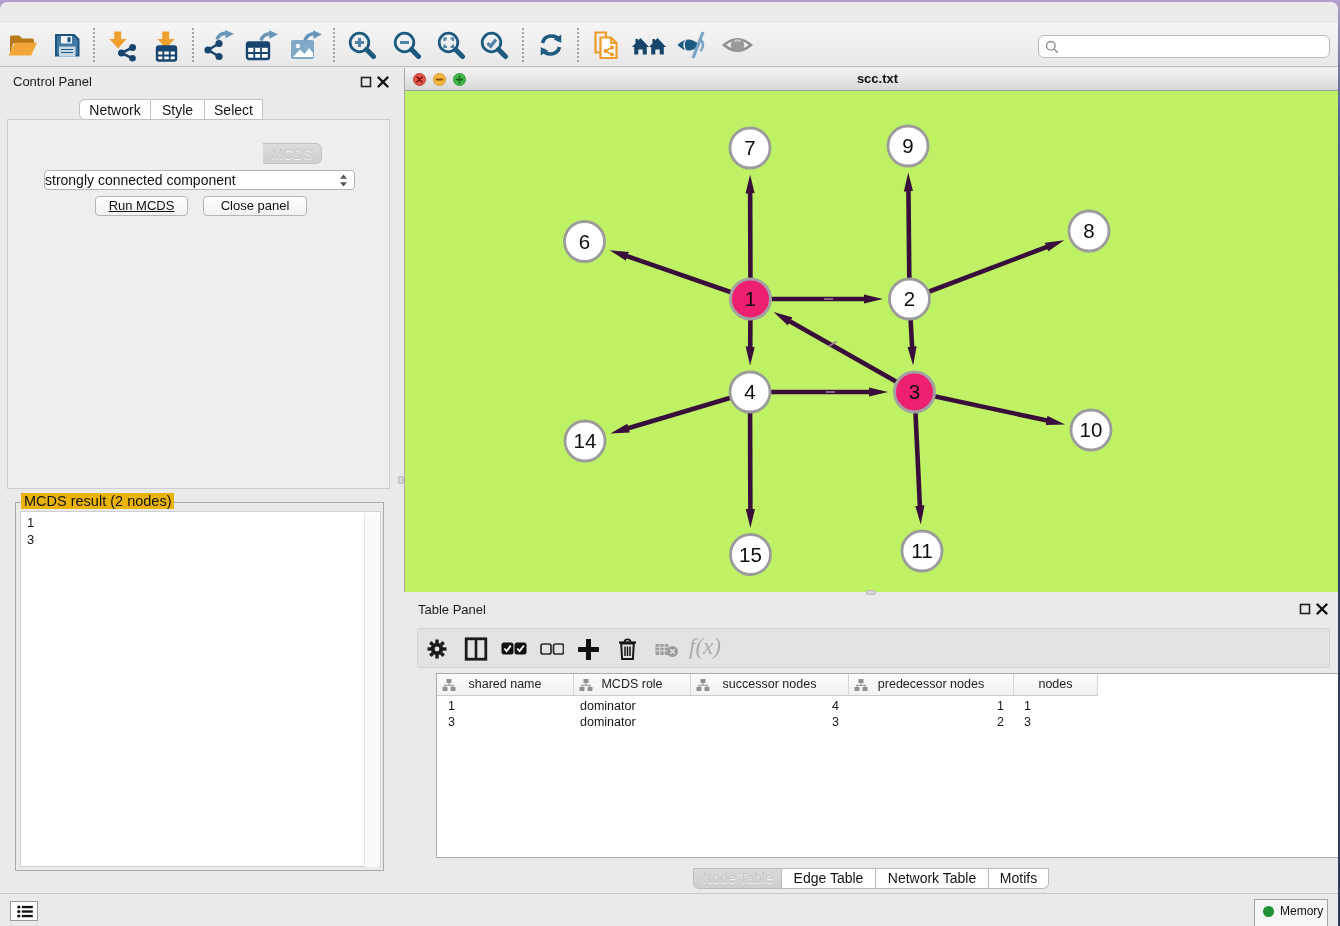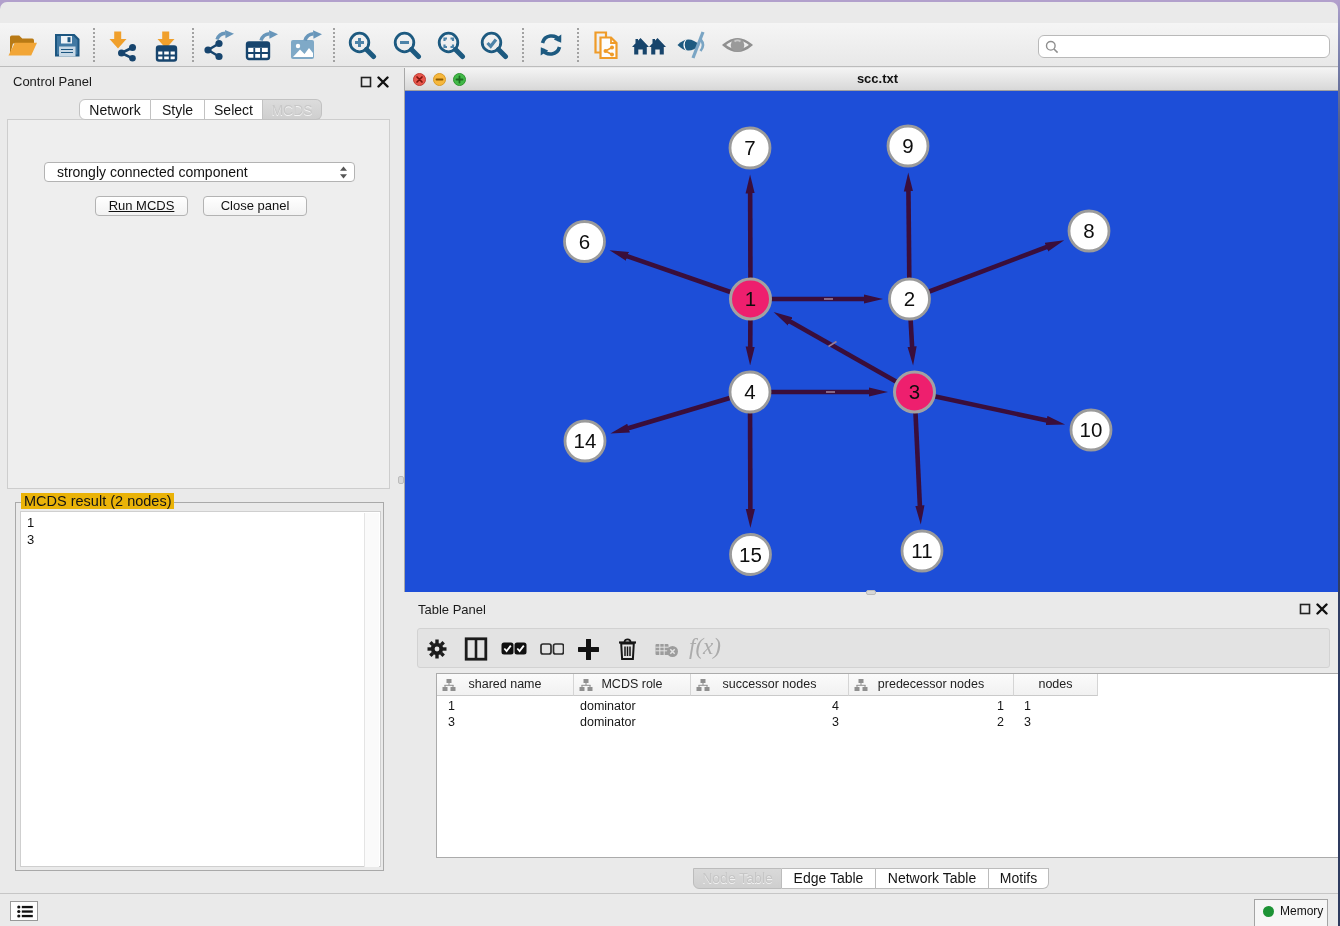--- a/index.html
+++ b/index.html
@@ -13,31 +13,31 @@
   #wtitle{position:absolute;left:0;top:0;width:1338px;text-align:center;font-size:13px;color:#a7a7a7;line-height:21px;}
   
   #toolbar{position:absolute;left:0;top:21px;width:1338px;height:44px;background:linear-gradient(#f5f5f5,#e8e8e8);border-bottom:1px solid #bcbcbc;box-sizing:border-box;}
   .tsep{position:absolute;top:5px;height:34px;width:0;border-left:2px dotted #a2a2a2;}
   .ticon{position:absolute;top:7px;}
   #search{position:absolute;left:1038px;top:12px;width:292px;height:23px;background:#fff;border:1px solid #b9b9b9;border-radius:6px;box-sizing:border-box;}
   
   #cp-title{position:absolute;left:13px;top:72px;font-size:13px;color:#1b1b1b;}
   #cp-box{position:absolute;left:7px;top:117px;width:383px;height:370px;border:1px solid #cdcdcd;background:#eeeeee;box-sizing:border-box;}
   .tab{position:absolute;top:97px;height:21px;box-sizing:border-box;border:1px solid #c2c2c2;background:#fff;font-size:14px;color:#141414;text-align:center;line-height:20px;}
-  .tabsel{background:linear-gradient(#dcdcdc,#cfcfcf);color:#c8c8c8;text-shadow:0 1px 0 #f4f4f4;}
+  .tabsel{background:linear-gradient(#dcdcdc,#cfcfcf);color:#c8c8c8;text-shadow:0 1px 0 #f4f4f4;margin-top:44px;}
   #opt-label{position:absolute;left:7px;top:137px;width:383px;text-align:center;font-size:14.5px;color:#111;}
-  #dropdown{position:absolute;left:44px;top:160px;width:311px;height:20px;background:#fff;border:1px solid #b3b3b3;border-radius:4px;box-sizing:border-box;font-size:14px;color:#111;line-height:18px;padding-left:12px;}
+  #dropdown{position:absolute;left:44px;top:168px;width:311px;height:20px;background:#fff;border:1px solid #b3b3b3;border-radius:4px;box-sizing:border-box;font-size:14px;color:#111;line-height:18px;}
   .btn{position:absolute;top:194px;height:20px;background:linear-gradient(#ffffff,#f2f2f2);border:1px solid #b3b3b3;border-radius:4px;box-sizing:border-box;font-size:13px;color:#111;text-align:center;line-height:18px;}
   #fieldset{position:absolute;left:15px;top:500px;width:369px;height:369px;border:1px solid #a9a9a9;box-sizing:border-box;}
   #fieldlegend{position:absolute;left:21px;top:491px;font-size:14.5px;color:#141414;background:#eab308;padding:0 3px;}
   #fieldwhite{position:absolute;left:20px;top:509px;width:361px;height:356px;background:#fff;border:1px solid #cfcfcf;box-sizing:border-box;}
   #fieldscroll{position:absolute;right:1px;top:1px;width:15px;height:354px;background:#fafafa;border-left:1px solid #e4e4e4;box-sizing:border-box;}
   #fieldtext{position:absolute;left:6px;top:2px;font-size:13px;color:#111;line-height:17px;}
   
-  #netwin{position:absolute;left:404px;top:66px;width:934px;height:524px;border-left:1px solid #a8a8a8;box-sizing:border-box;background:#1d4ed8;}
+  #netwin{position:absolute;left:404px;top:66px;width:934px;height:524px;border-left:1px solid #a8a8a8;box-sizing:border-box;background:#bef264;}
   #nettitle{position:absolute;left:0;top:0;width:933px;height:23px;background:linear-gradient(#f4f4f4,#d8d8d8);border-bottom:1px solid #9f9f9f;box-sizing:border-box;}
   #nettext{position:absolute;left:6px;top:0;width:933px;text-align:center;font-size:13px;font-weight:bold;color:#111;line-height:22px;}
   .tfl{position:absolute;top:4.5px;width:13px;height:13px;border-radius:50%;box-sizing:border-box;}
   #graph{position:absolute;left:0;top:23px;}
   
   #tp-title{position:absolute;left:418px;top:600px;font-size:13px;color:#1b1b1b;}
   #tp-toolbar{position:absolute;left:417px;top:626px;width:913px;height:40px;background:#e3e3e3;border:1px solid #d2d2d2;border-radius:3px;box-sizing:border-box;}
   #tablebox{position:absolute;left:436px;top:671px;width:915px;height:185px;background:#fff;border:1px solid #ababab;box-sizing:border-box;}
   .th{position:absolute;top:0;height:22px;background:linear-gradient(#fbfbfb,#f1f1f1);border-right:1px solid #d5d5d5;border-bottom:1px solid #cacaca;box-sizing:border-box;font-size:12.5px;color:#222;text-align:center;line-height:21px;}
   .td{position:absolute;font-size:12.5px;color:#161616;height:16px;line-height:16px;}

